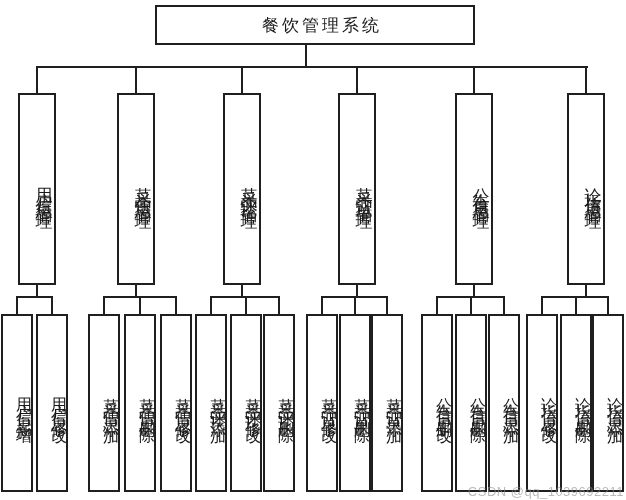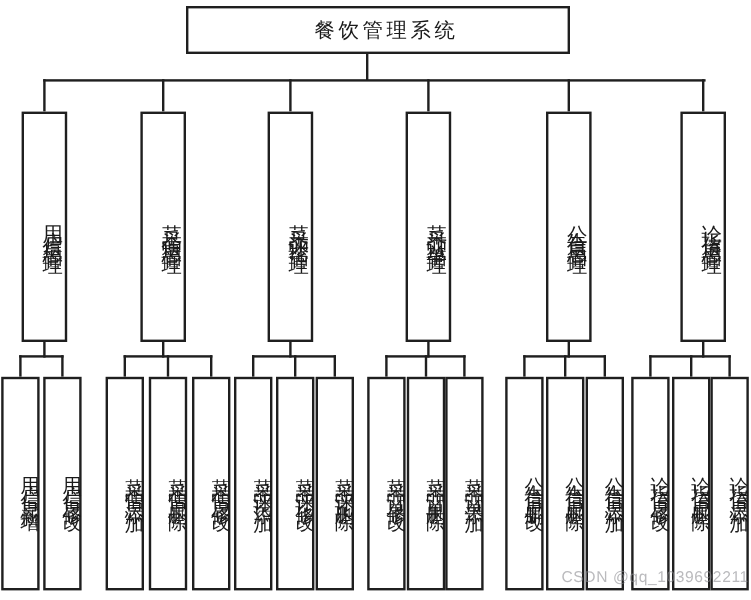--- a/index.html
+++ b/index.html
@@ -34,21 +34,21 @@
     writing-mode: vertical-rl;
     text-orientation: upright;
     font-size: 17px;
     letter-spacing: 5px;
     line-height: 1;
     white-space: nowrap;
   }
   .child-box .vtext { font-size: 16px; letter-spacing: 6px; }
   .watermark {
     position: absolute;
-    right: 2px; bottom: 12px;
+    right: 2px; bottom: 1px;
     font-family: "Liberation Sans", "DejaVu Sans", sans-serif;
     font-size: 13px;
     color: rgba(140,140,145,0.6);
     z-index: 3;
     letter-spacing: 0.5px;
   }
 </style>
 </head>
 <body>
 

